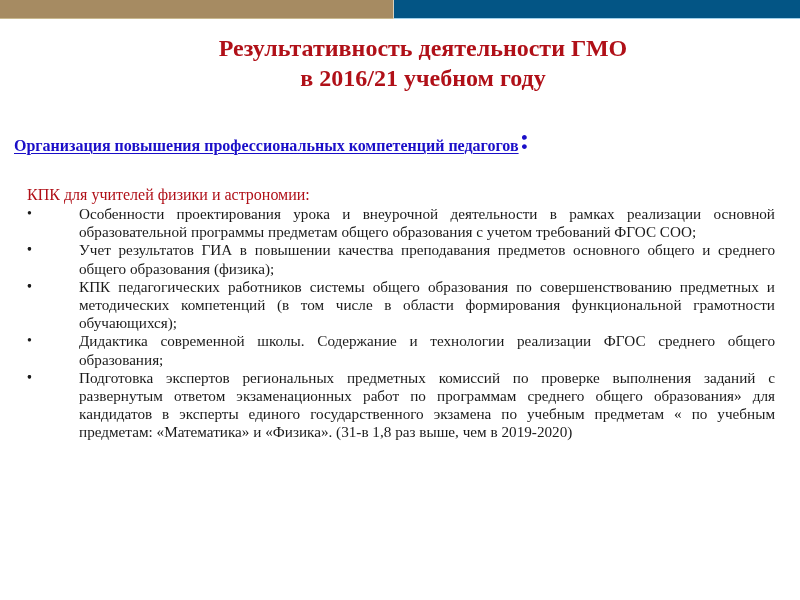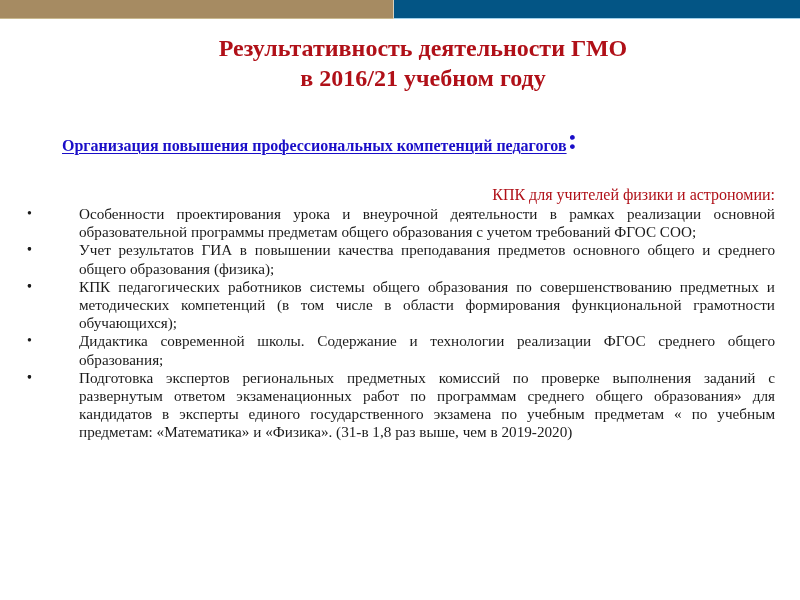--- a/index.html
+++ b/index.html
@@ -60,21 +60,20 @@
       left: 14px;
       font-size: 16px;
       font-weight: bold;
       color: var(--c-link);
       white-space: nowrap;
     }
     .subtitle-line .subtitle-text {
       text-decoration: underline;
       text-underline-offset: 2px;
       text-decoration-thickness: 1px;
-      margin-left: 48px;
     }
     .subtitle-line .subtitle-colon {
       font-size: 30px;
       font-weight: bold;
       line-height: 16px;
       vertical-align: 2px;
       margin-left: 1px;
     }
     .content {
       position: absolute;
@@ -83,21 +82,20 @@
       width: 748px;
       font-size: 15.2px;
       line-height: 18.2px;
       color: #1a1a1a;
     }
     .section-heading {
       color: var(--c-title);
       font-size: 16px;
       line-height: 18px;
       margin: 0 0 1px 0;
-      text-align: right;
     }
     ul.bullets {
       list-style: none;
       margin: 0;
       padding: 0;
     }
     ul.bullets li {
       position: relative;
       padding-left: 52px;
       text-align: justify;

